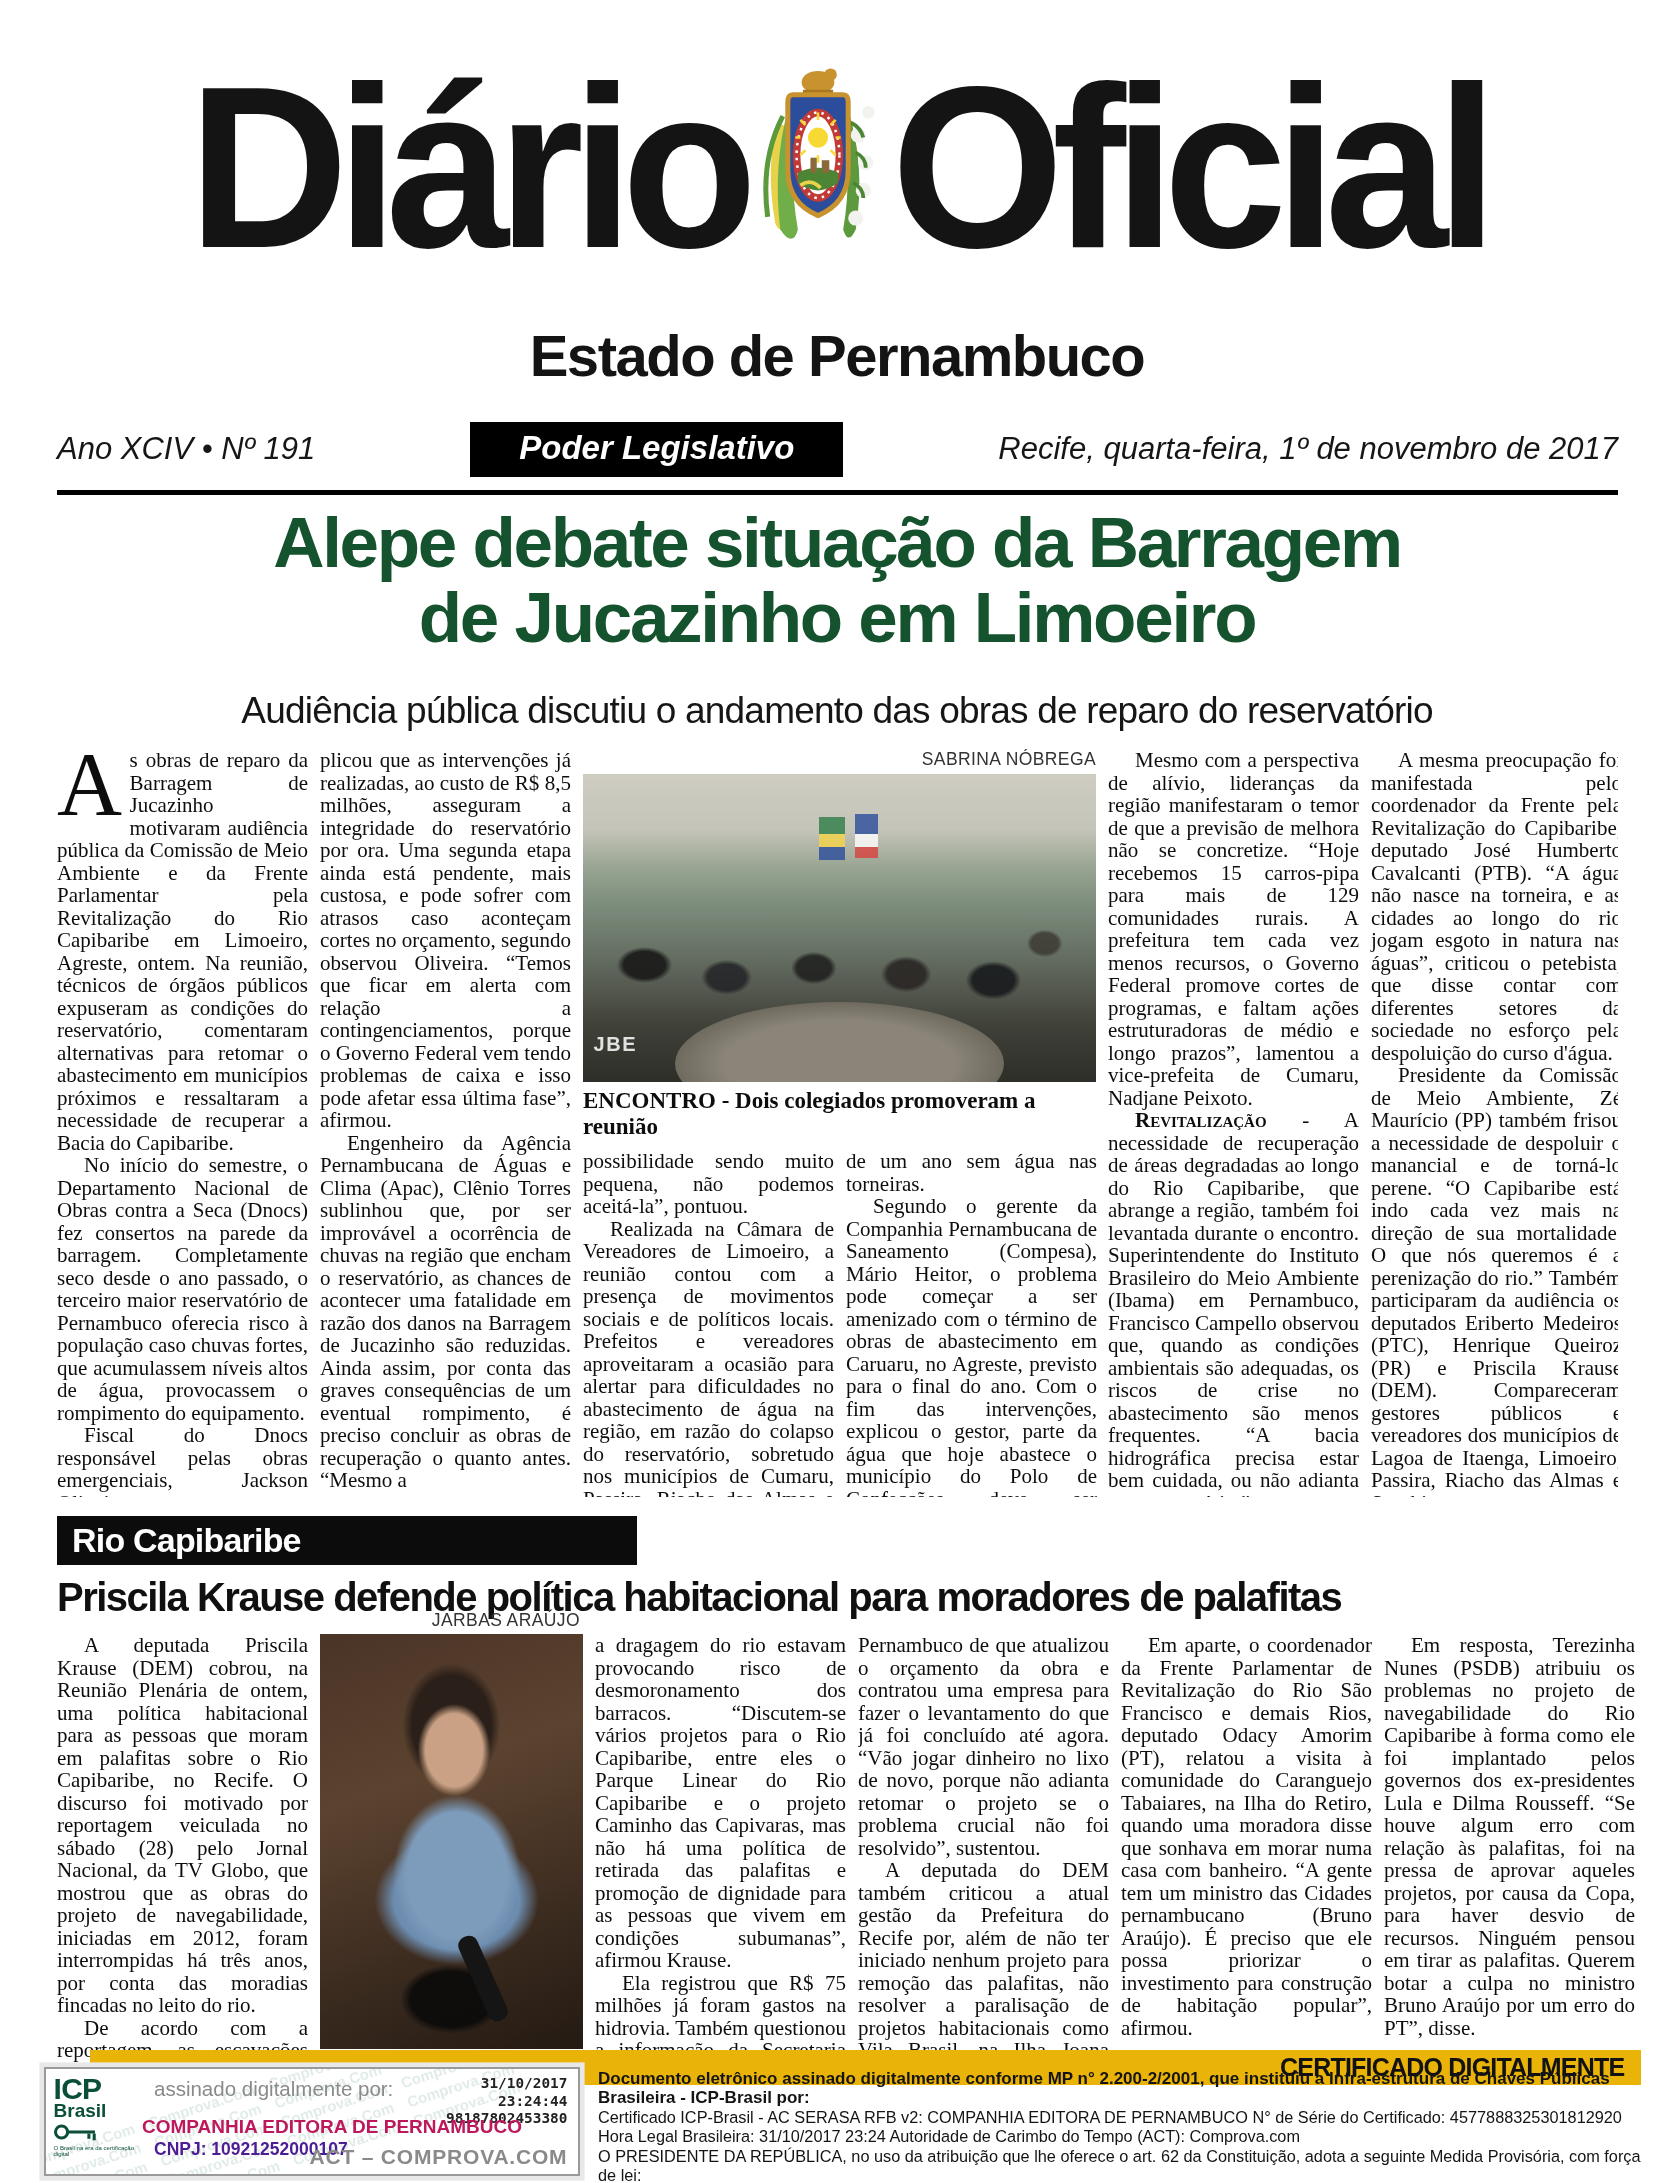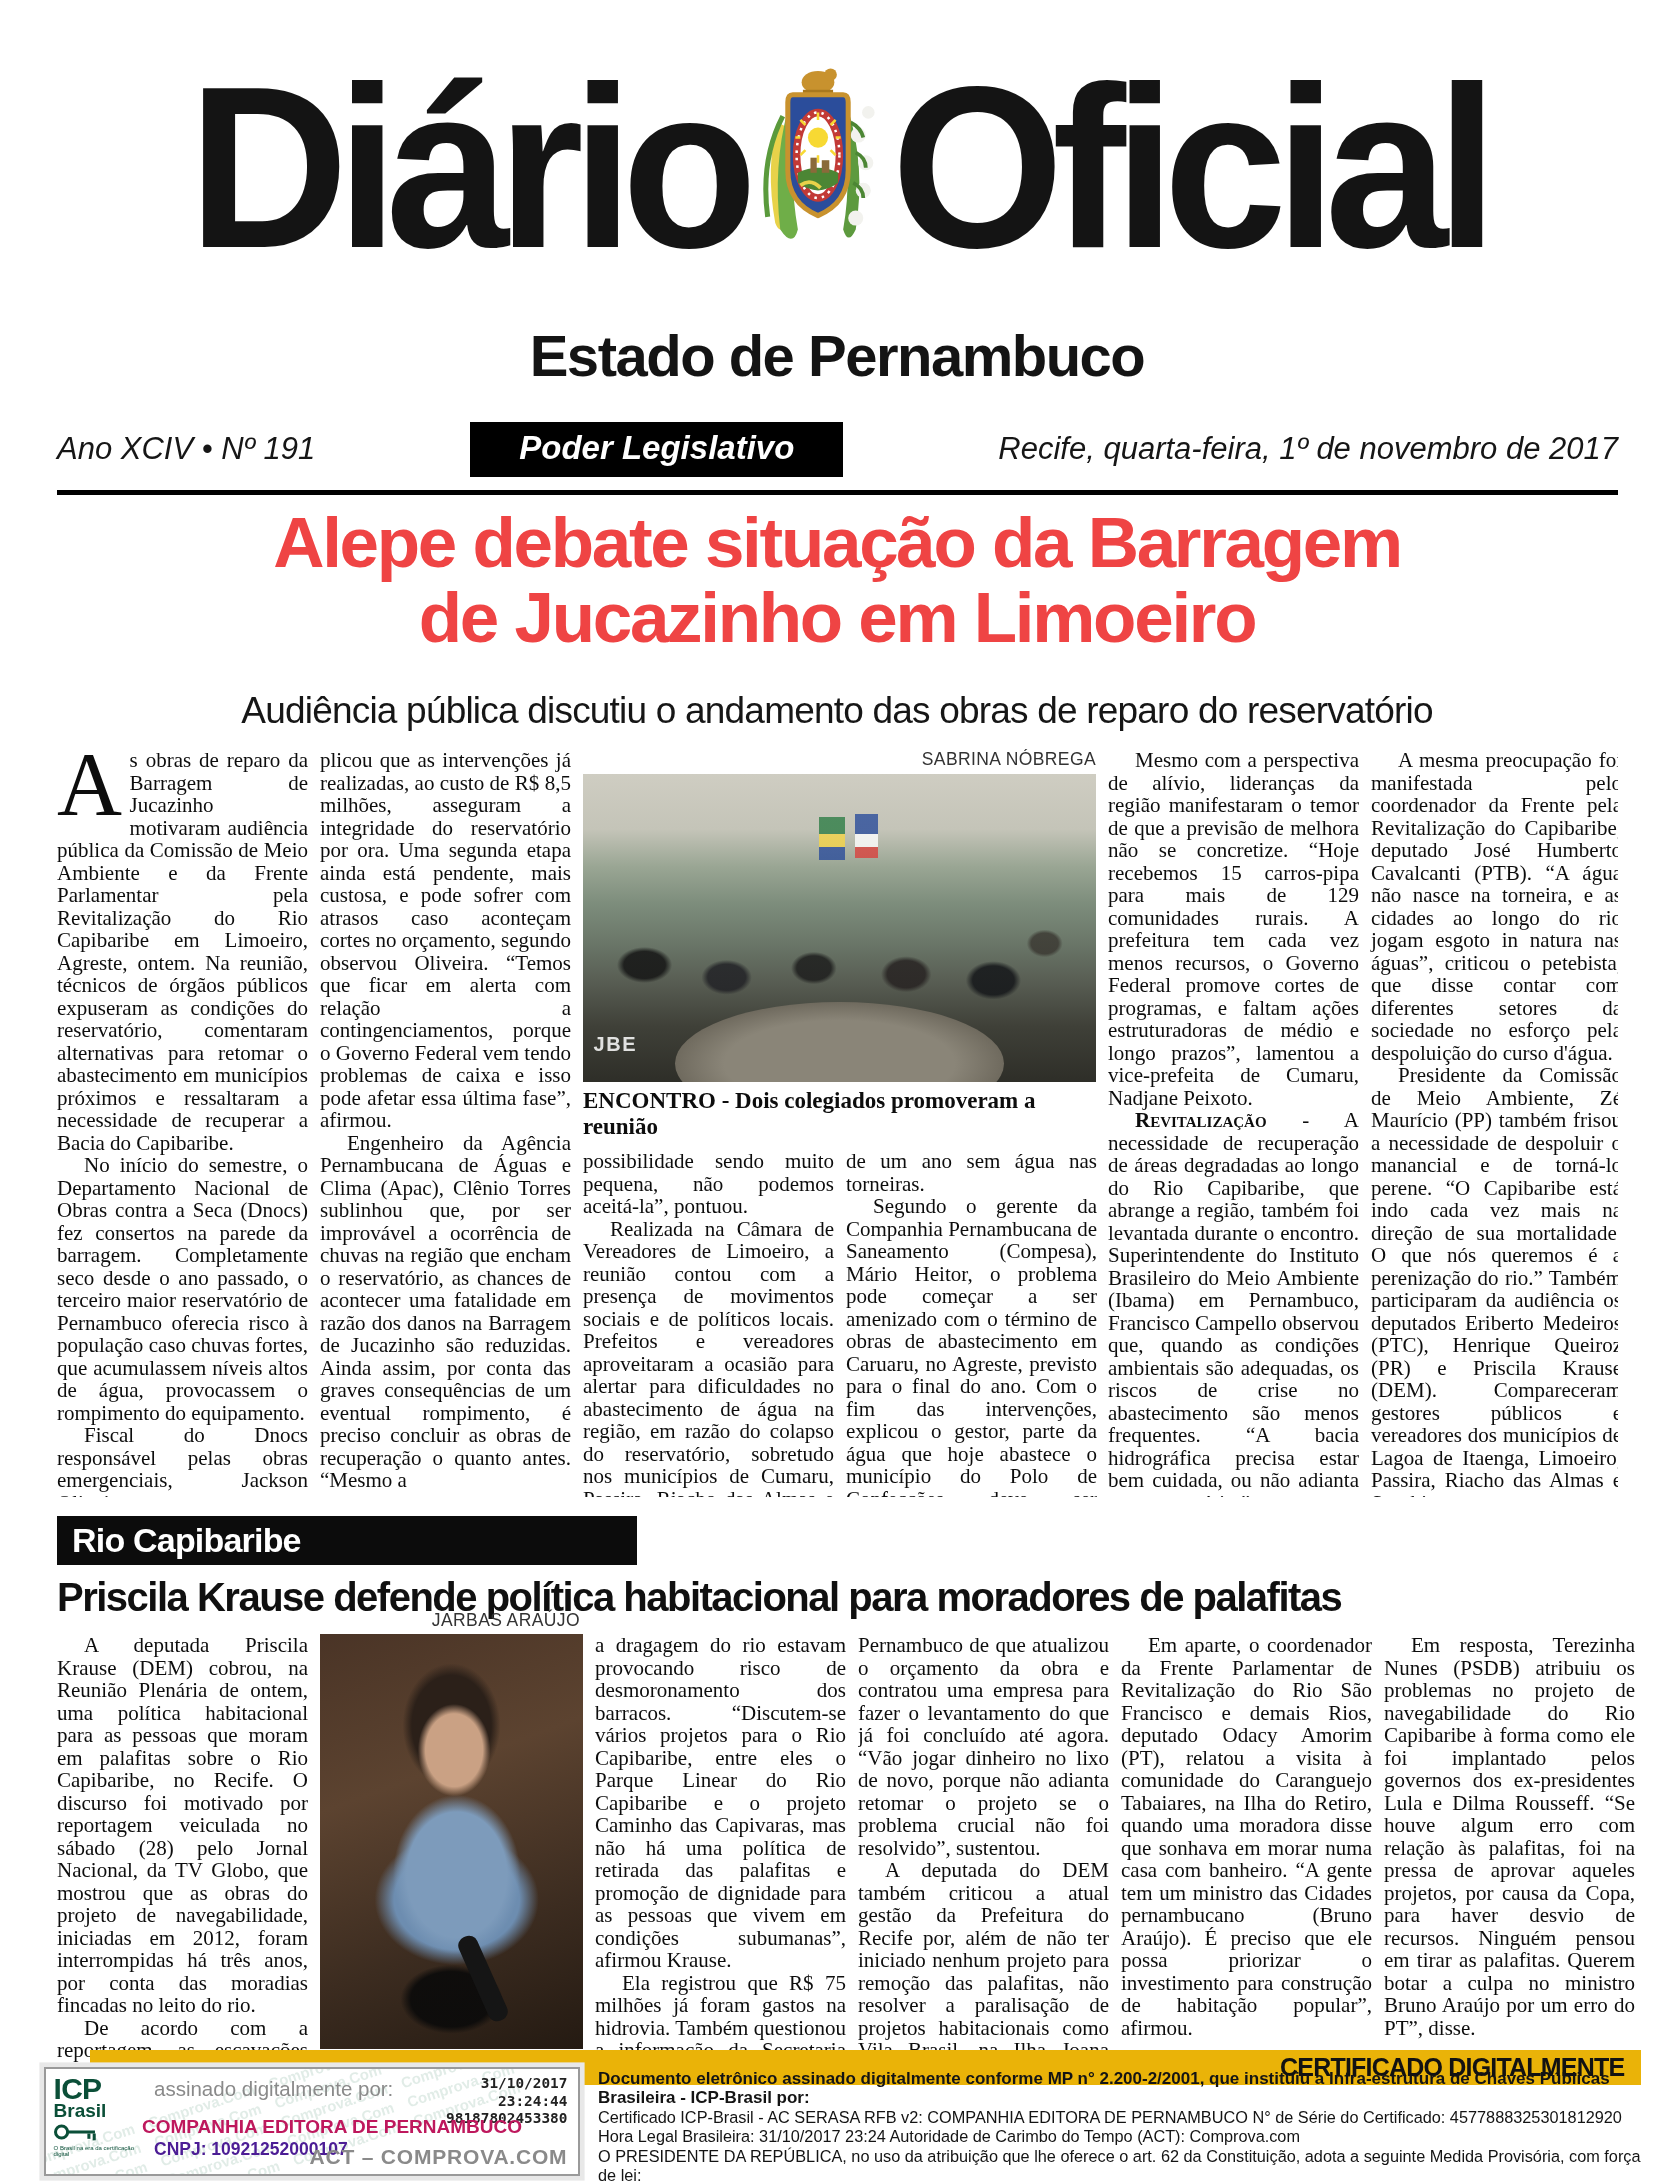--- a/index.html
+++ b/index.html
@@ -19,21 +19,21 @@
   
   .infobar{position:absolute;top:422px;left:57px;width:1561px;display:flex;
            justify-content:space-between;align-items:center;font-style:italic;}
   .edition,.dateline{font-size:31px;color:#161616;}
   .badge{background:#000;color:#fff;font-weight:bold;font-size:33px;
          padding:6.8px 49px 10px 49px;}
   .rule{position:absolute;top:490px;left:57px;width:1561px;height:5.3px;background:#000;}
 
   
   .h1{position:absolute;top:505px;left:0;width:100%;text-align:center;
-      font-weight:bold;font-size:71px;line-height:1.06;letter-spacing:-2.3px;color:#ef4444;}
+      font-weight:bold;font-size:71px;line-height:1.06;letter-spacing:-2.3px;color:#14532d;}
   .sub1{position:absolute;top:690px;left:0;width:100%;text-align:center;
         font-size:37px;letter-spacing:-0.8px;color:#161616;}
 
   
   .news p{font-family:"Liberation Serif",serif;font-size:21px;line-height:22.5px;
           text-align:justify;margin:0;color:#0d0d0d;}
   .news p.ind{text-indent:27px;}
   .dropcap{float:left;font-family:"Liberation Serif",serif;font-size:90px;
            line-height:68px;padding:1.5px 7.6px 0 0;font-weight:normal;}
   .lead-sc{font-variant:small-caps;font-weight:bold;}

